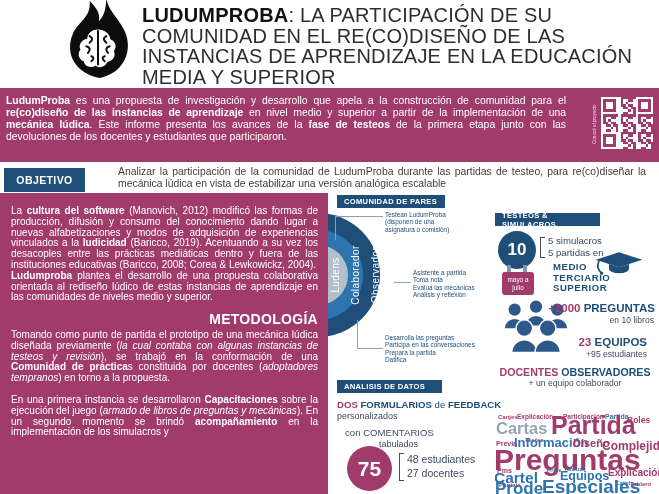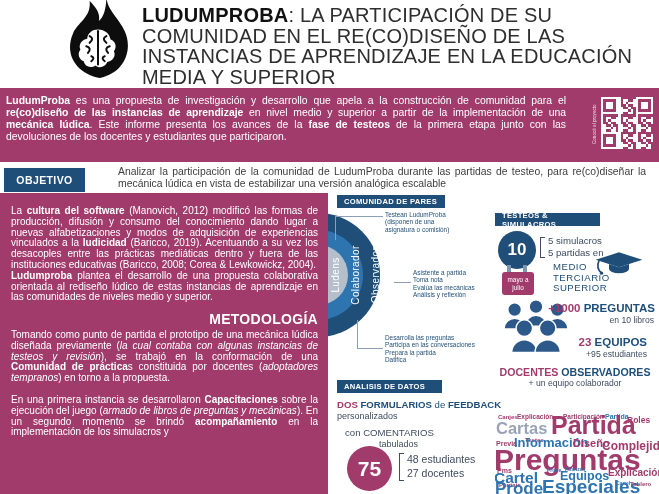--- a/index.html
+++ b/index.html
@@ -75,21 +75,21 @@
 
   
   .circle10{position:absolute;left:498px;top:231px;width:38px;height:38px;border-radius:50%;
             background:var(--navy);color:#fff;font-weight:bold;font-size:17px;
             display:flex;align-items:center;justify-content:center;}
   .leg{position:absolute;width:4px;height:9px;background:#7e97b4;top:265px;}
   .cal-box{position:absolute;left:502px;top:272px;width:32px;height:23px;background:var(--accent);
            border-radius:3px;color:#fff;font-size:6.4px;line-height:7.4px;display:flex;
            align-items:center;justify-content:center;text-align:center;}
   .t-bracket-text{position:absolute;left:548px;top:235px;font-size:9.6px;line-height:11.5px;color:var(--subnavy);}
-  .levels{position:absolute;left:553px;top:262px;font-size:9.6px;line-height:10.6px;font-weight:normal;
+  .levels{position:absolute;left:553px;top:262px;font-size:9.6px;line-height:10.6px;font-weight:bold;
           color:var(--navy);letter-spacing:.5px;}
   .cap-icon{position:absolute;left:594px;top:249px;width:50px;height:30px;}
   .people-icon{position:absolute;left:496px;top:296px;width:80px;height:68px;}
   .stat-q{position:absolute;right:4px;top:302px;font-size:11.5px;font-weight:bold;white-space:nowrap;}
   .stat-q-sub{position:absolute;right:5px;top:315px;font-size:8.6px;color:var(--subnavy);}
   .stat-t{position:absolute;right:12px;top:336px;font-size:11.5px;font-weight:bold;white-space:nowrap;}
   .stat-t-sub{position:absolute;right:12px;top:349px;font-size:8.6px;color:var(--subnavy);}
   .stat-d{position:absolute;left:495px;top:366px;width:160px;text-align:center;font-size:10.6px;font-weight:bold;white-space:nowrap;}
   .stat-d-sub{position:absolute;left:495px;top:378px;width:160px;text-align:center;font-size:8.6px;color:var(--subnavy);}
 

